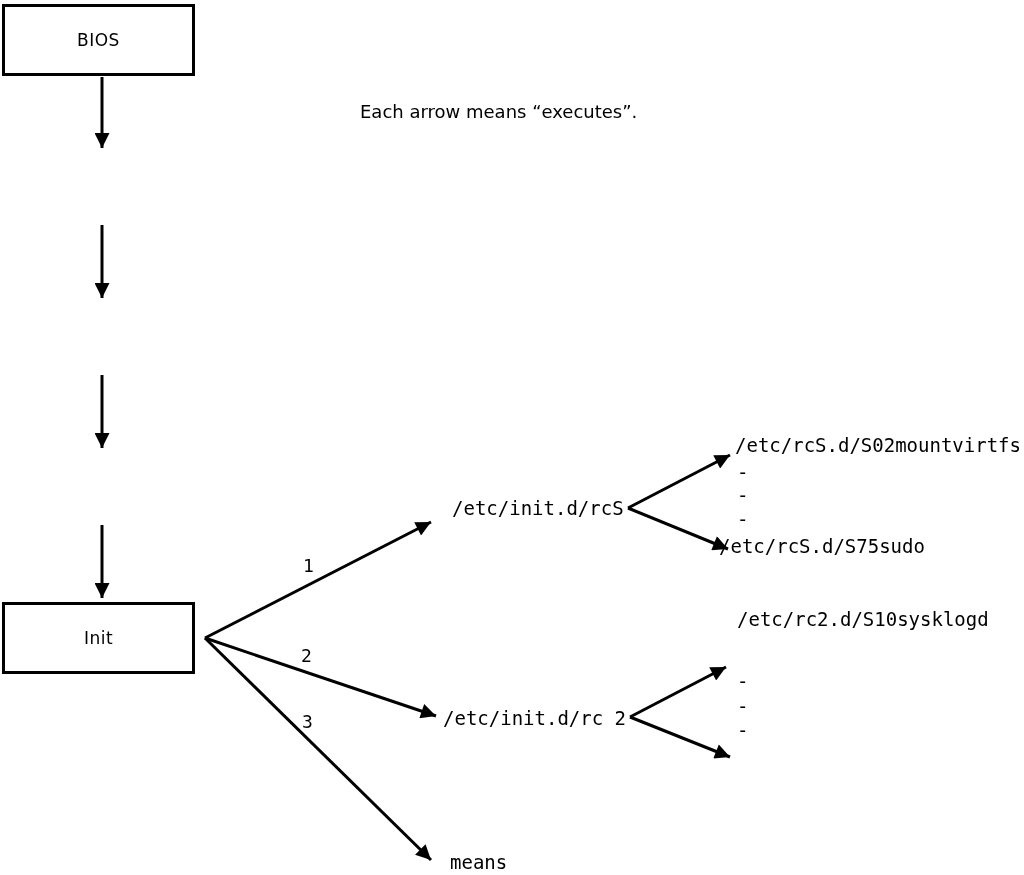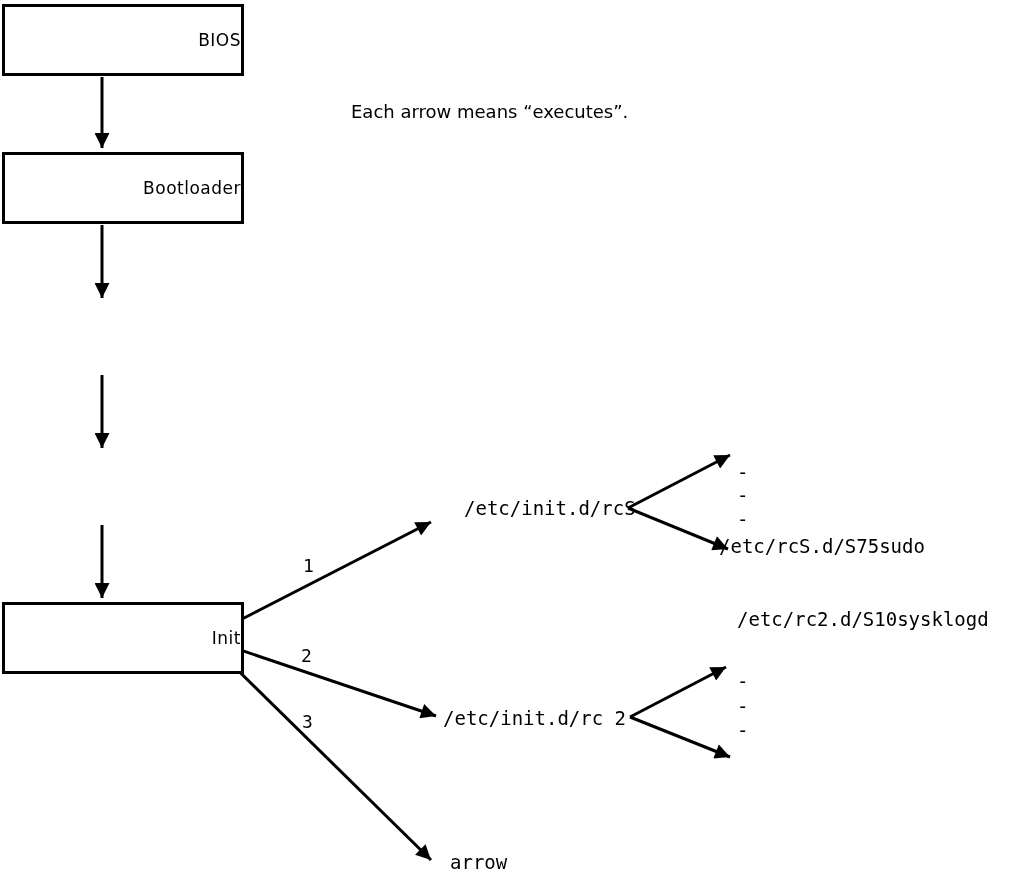--- a/index.html
+++ b/index.html
@@ -22,33 +22,33 @@
     left: 0; top: 0;
     width: 1024px; height: 875px;
   }
   .arrows-layer line {
     stroke: var(--ink);
     stroke-width: 3;
   }
   .flow-box {
     position: absolute;
     left: 2px;
-    width: 242px;
+    width: 193px;
     height: 72px;
     border: 3px solid var(--ink);
     background: var(--bg);
     display: flex;
     align-items: center;
-    justify-content: flex-end;
+    justify-content: center;
     font-size: 17px;
     letter-spacing: 0.5px;
   }
   .caption {
     position: absolute;
-    left: 351px;
+    left: 360px;
     top: 100px;
     font-size: 18px;
     line-height: 24px;
     white-space: nowrap;
   }
   .mono {
     position: absolute;
     font-family: "DejaVu Sans Mono", "Liberation Mono", monospace;
     font-size: 19px;
     line-height: 24px;
@@ -81,37 +81,35 @@
     <line x1="205" y1="638" x2="431" y2="860" marker-end="url(#arrowhead)"></line>
     <line x1="628" y1="508" x2="730" y2="455" marker-end="url(#arrowhead)"></line>
     <line x1="628" y1="508" x2="728" y2="549" marker-end="url(#arrowhead)"></line>
     <line x1="630" y1="717" x2="726" y2="667" marker-end="url(#arrowhead)"></line>
     <line x1="630" y1="717" x2="730" y2="757" marker-end="url(#arrowhead)"></line>
   </svg>
 
   <div class="flow-box" style="top:4px">
     <span>BIOS</span>
   </div>
-  <div class="flow-box" style="top:152px">
-    <span>Bootloader</span>
-  </div>
   <div class="flow-box" style="top:602px">
     <span>Init</span>
   </div>
 
   <div class="caption">Each arrow means “executes”.</div>
 
   <span class="branch-num" style="left:303px; top:554px">1</span>
   <span class="branch-num" style="left:301px; top:644px">2</span>
   <span class="branch-num" style="left:302px; top:710px">3</span>
 
-  <span class="mono" style="left:464px; top:496px">/etc/init.d/rcS</span>
+  <span class="mono" style="left:452px; top:496px">/etc/init.d/rcS</span>
   <span class="mono" style="left:443px; top:706px">/etc/init.d/rc 2</span>
-  <span class="mono" style="left:450px; top:850px">arrow</span>
+  <span class="mono" style="left:450px; top:850px">means</span>
 
+  <span class="mono" style="left:735px; top:433px">/etc/rcS.d/S02mountvirtfs</span>
   <span class="mono" style="left:737px; top:460px">-</span>
   <span class="mono" style="left:737px; top:483px">-</span>
   <span class="mono" style="left:737px; top:507px">-</span>
   <span class="mono" style="left:719px; top:534px">/etc/rcS.d/S75sudo</span>
 
   <span class="mono" style="left:737px; top:607px">/etc/rc2.d/S10sysklogd</span>
   <span class="mono" style="left:737px; top:669px">-</span>
   <span class="mono" style="left:737px; top:694px">-</span>
   <span class="mono" style="left:737px; top:718px">-</span>
 

